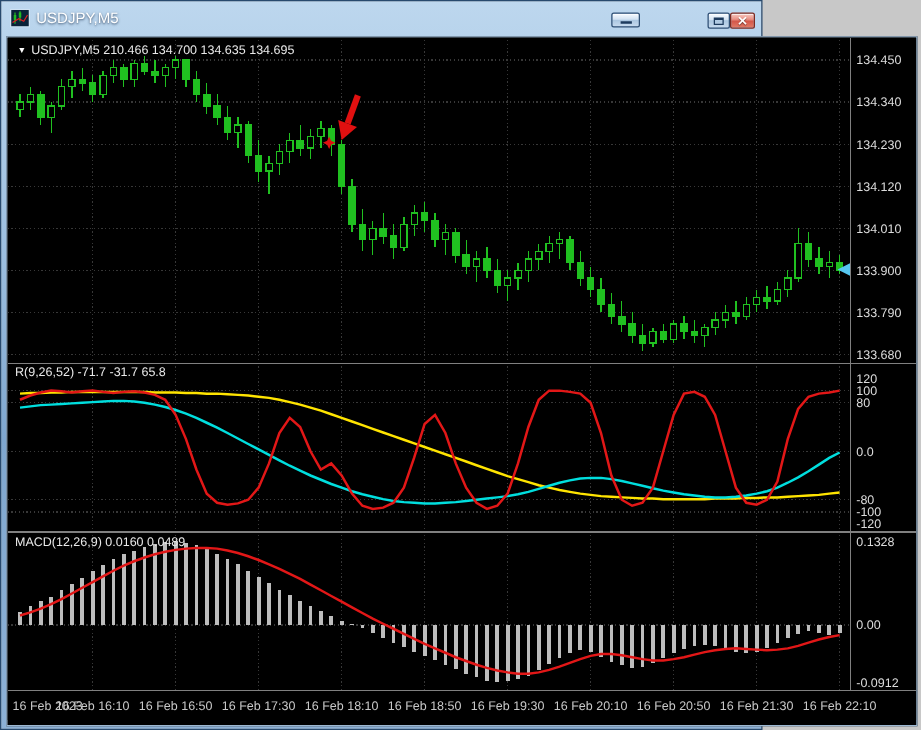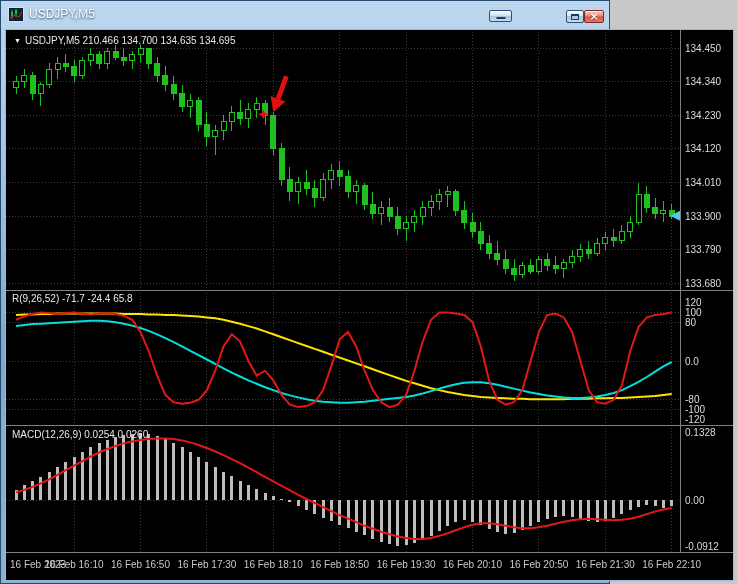--- a/index.html
+++ b/index.html
@@ -377,16 +377,16 @@
         <g transform="translate(280.3,46.25999999999374) rotate(20)" fill="#e01010">
           <rect x="-2.5" y="0" width="5" height="24"></rect>
           <polygon points="-8,24 8,24 0,38"></polygon>
         </g>
         <polygon points="257.3,79.25999999999374 258.90000000000003,82.65999999999374 262.3,84.25999999999374 258.90000000000003,85.85999999999373 257.3,89.25999999999374 255.70000000000002,85.85999999999373 252.3,84.25999999999374 255.70000000000002,82.65999999999374" fill="#e01010"></polygon>
         <polygon points="664,185.68800000000056 674,180.68800000000056 674,190.68800000000056" fill="#56c7f0"></polygon>
       </svg>
     <div class="overlay sym-info">
       <span class="dd">▼</span><span>USDJPY,M5</span>&nbsp;<span>210.466 134.700 134.635 134.695</span>
     </div>
-    <div class="overlay ind-mid">R(9,26,52) -71.7 -24.4 65.8</div>
-    <div class="overlay ind-macd">MACD(12,26,9) 0.0254 0.0260</div>
+    <div class="overlay ind-mid">R(9,26,52) -71.7 -31.7 65.8</div>
+    <div class="overlay ind-macd">MACD(12,26,9) 0.0160 0.0489</div>
   </div>
 </div>
 
 </body></html>

